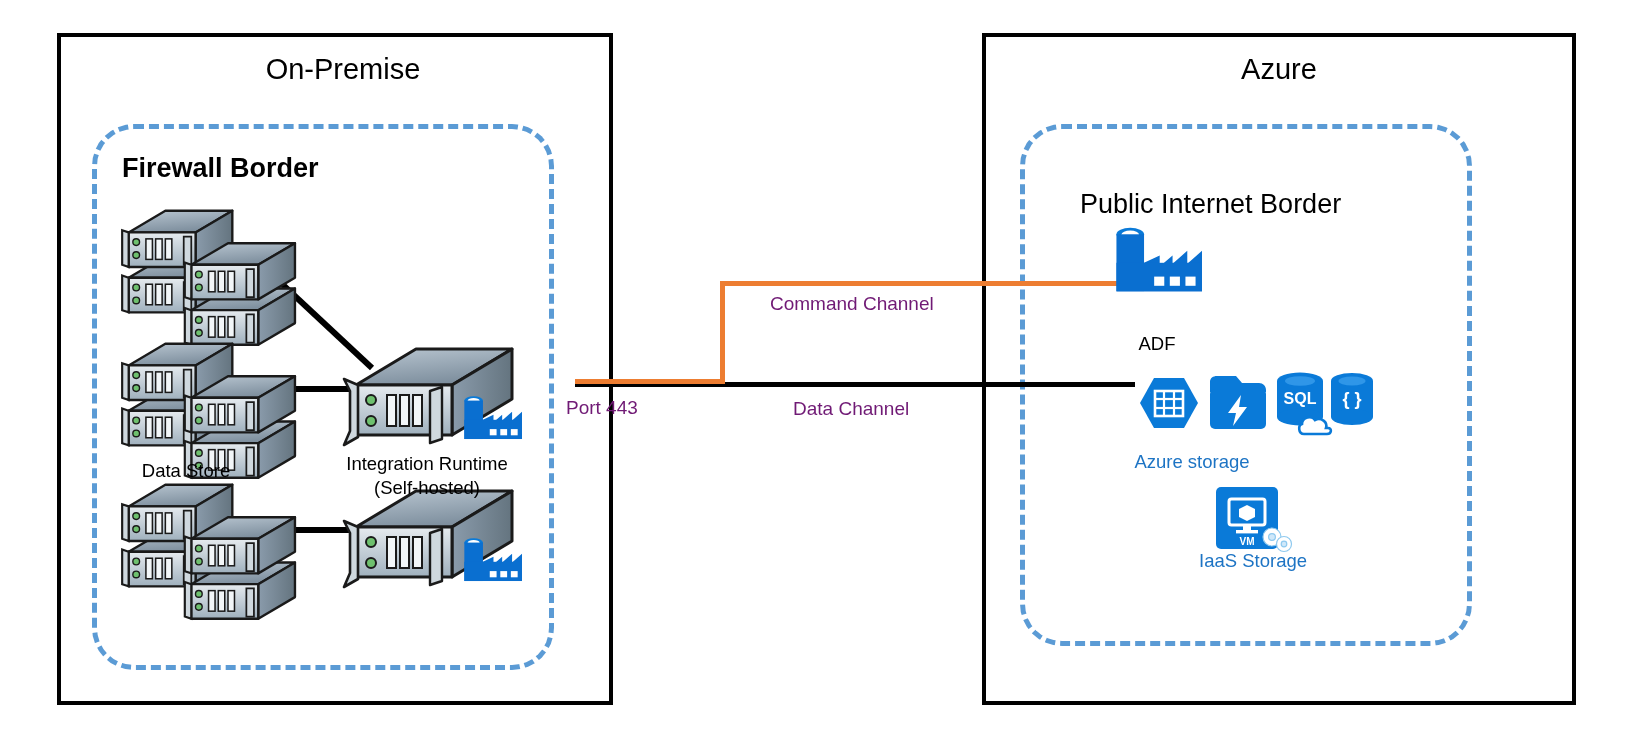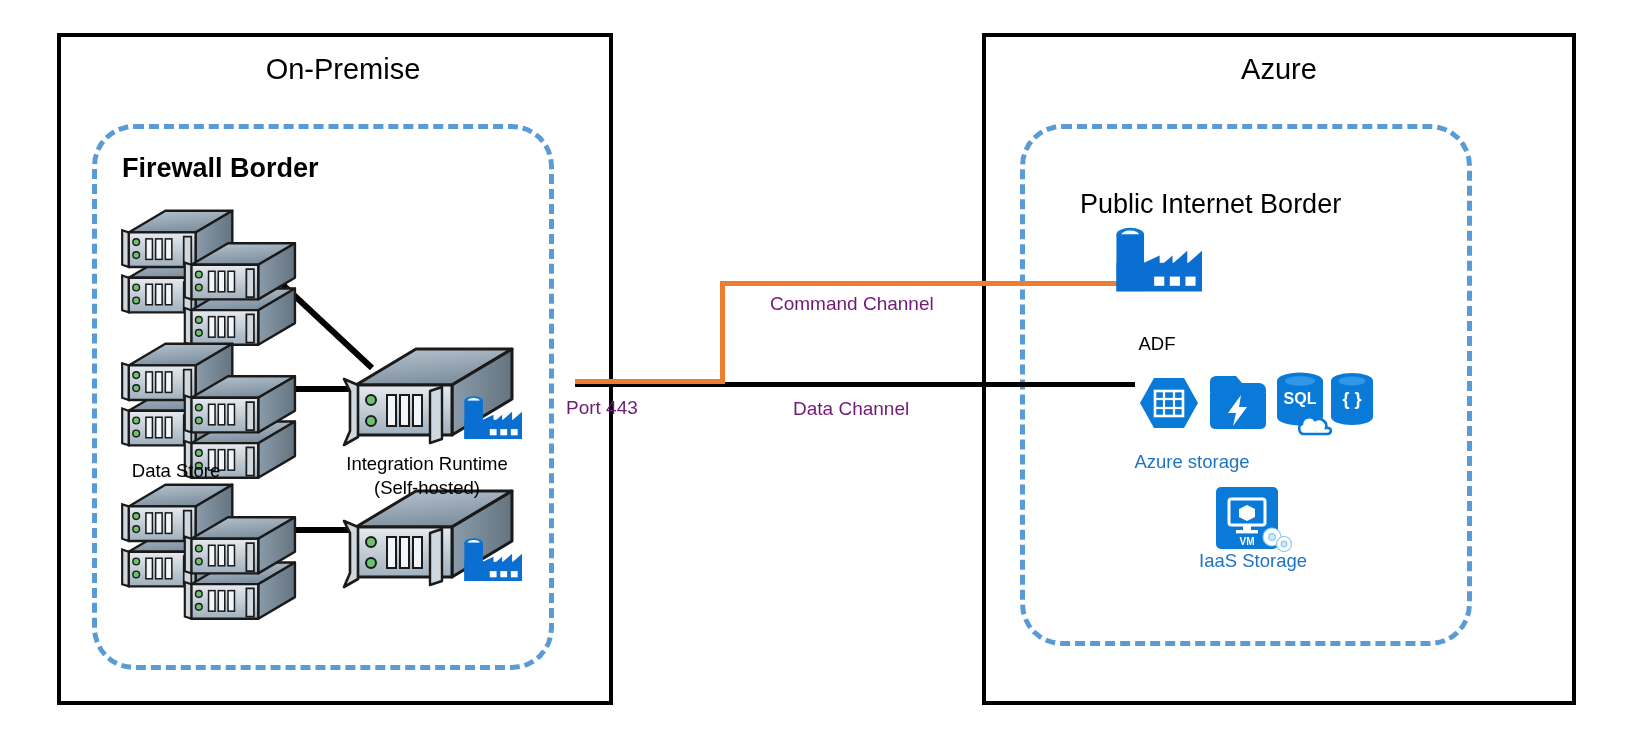--- a/index.html
+++ b/index.html
@@ -279,21 +279,21 @@
         <circle cx="56" cy="50" r="9"></circle>
         <circle cx="56" cy="50" r="3.4" fill="#cfe8fa"></circle>
         <circle cx="68" cy="57" r="7.5"></circle>
         <circle cx="68" cy="57" r="2.8" fill="#cfe8fa"></circle>
       </g>
     </g>
   </svg>
 
   <div class="storage-panel" style="left:1129px; top:364px; width:248px; height:219px; z-index:-1;"></div>
 
-  <div class="caption" style="left:106px; top:459px; width:140px;">Data Store</div>
+  <div class="caption" style="left:116px; top:459px; width:140px;">Data Store</div>
 
   <div class="caption" style="left:322px; top:452px; width:210px;">Integration Runtime</div>
   <div class="caption" style="left:322px; top:476px; width:210px;">(Self-hosted)</div>
 
   <div class="caption" style="left:1102px; top:332px; width:110px;">ADF</div>
 
   <div class="caption blue" style="left:1094px; top:450px; width:196px;">Azure storage</div>
 
   <div class="caption blue" style="left:1155px; top:549px; width:196px;">IaaS Storage</div>
 

